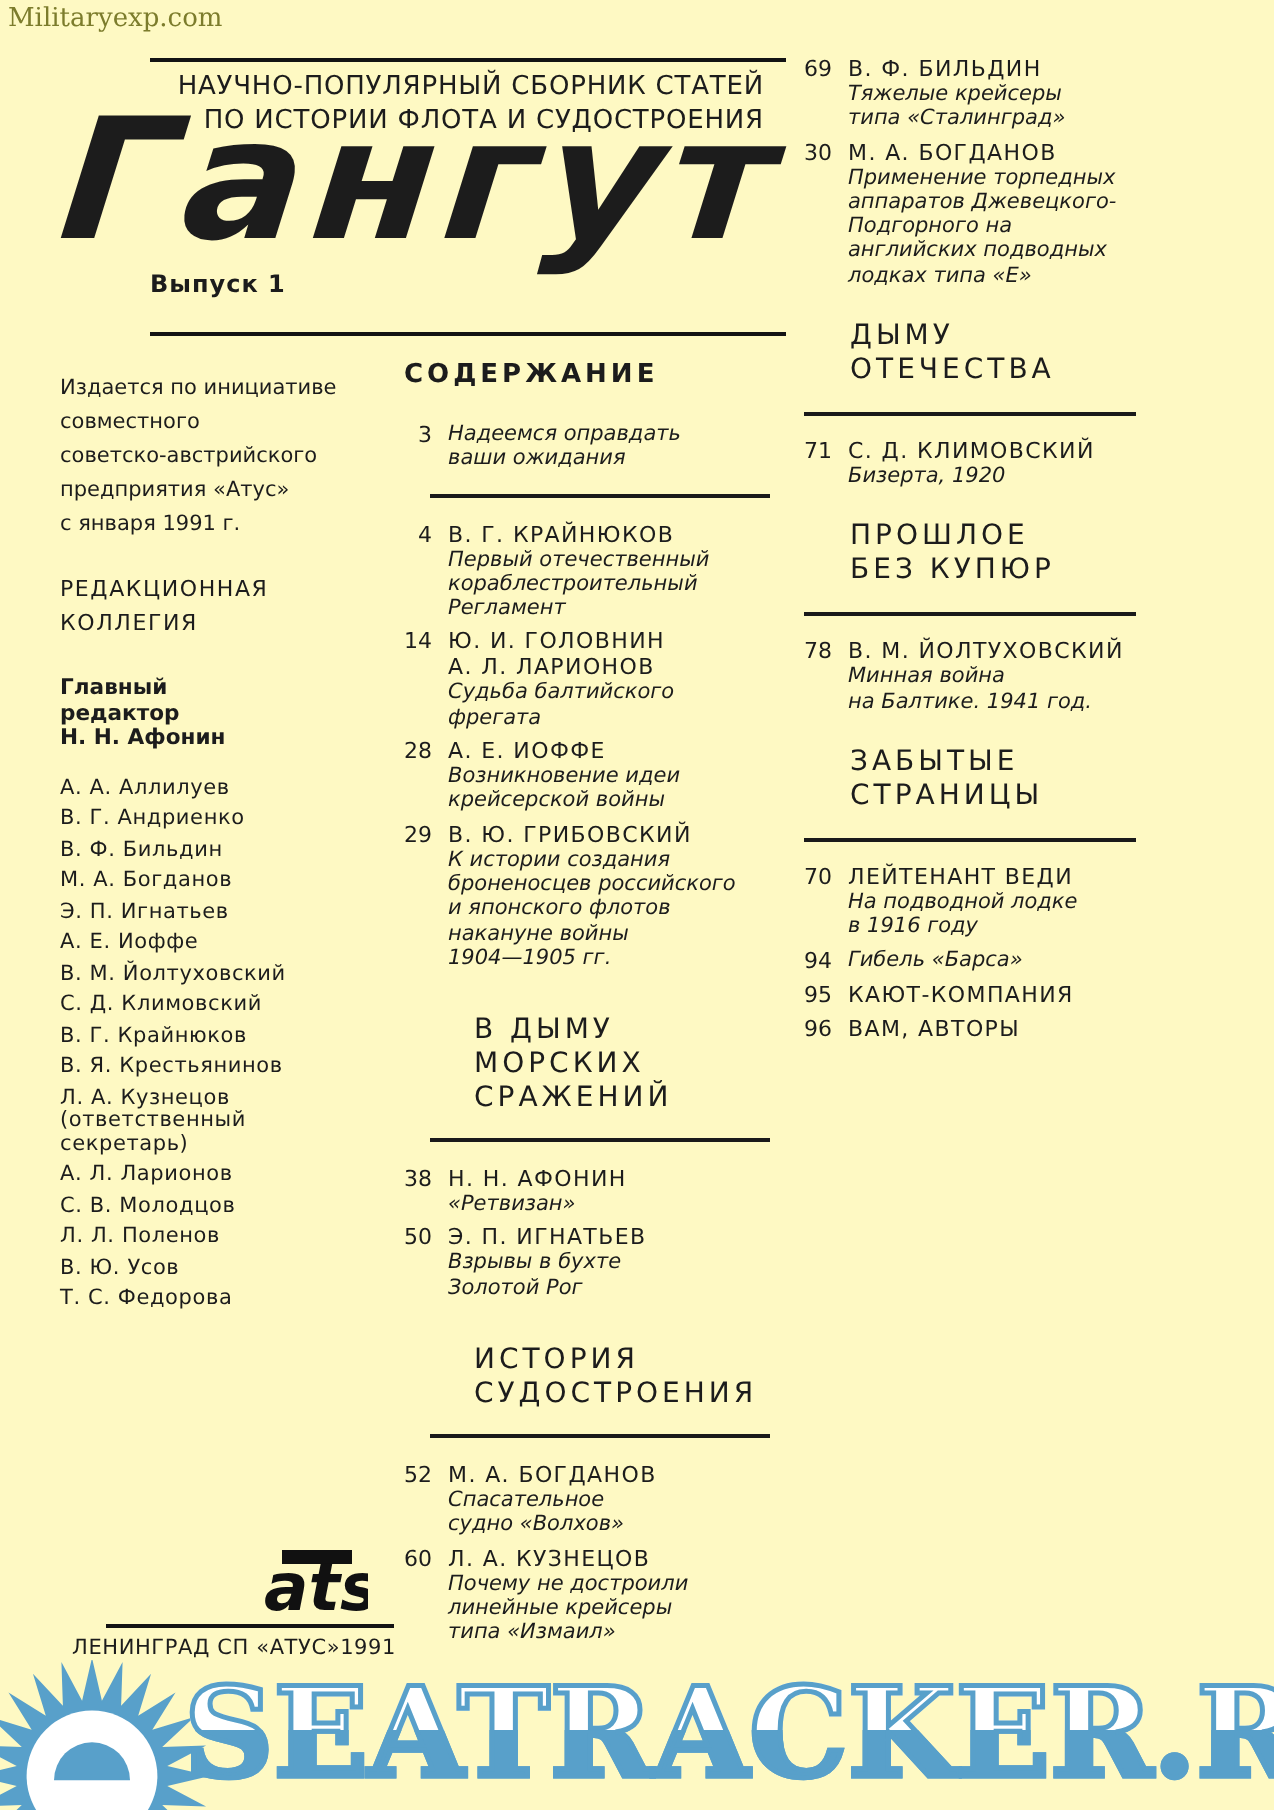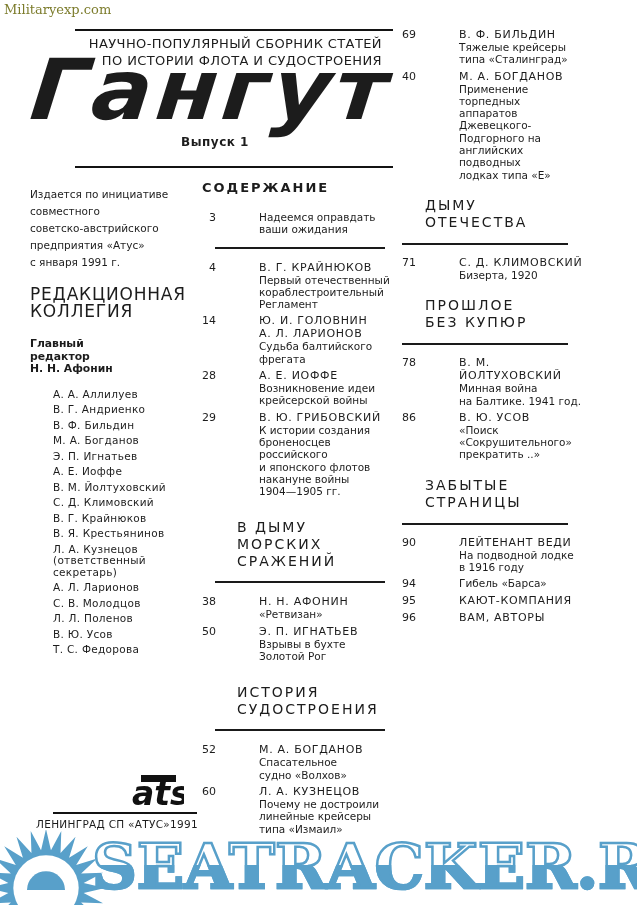--- a/index.html
+++ b/index.html
@@ -1,54 +1,54 @@
 <!DOCTYPE html>
 <html><head>
 <meta charset="utf-8">
 <style>
   html,body{margin:0;padding:0;background:#e8e8e8;}
-  .page{position:relative;width:637px;height:905px;background:#ffffff;overflow:hidden;
+  .page{position:relative;width:637px;height:905px;background:#fef9c3;overflow:hidden;
         font-family:"DejaVu Sans",sans-serif;color:#1c1c1c;margin:0 auto;}
   .abs{position:absolute;}
 
   
   .sitemark{left:4px;top:2px;font-family:"DejaVu Serif",serif;font-size:13px;color:#7c7c2c;}
 
   
   .rule-top{left:75px;top:29px;width:318px;height:2px;background:#131313;}
   .rule-bottom{left:75px;top:166px;width:318px;height:2px;background:#131313;}
   .subtitle{left:64px;top:36px;width:318px;text-align:right;font-size:13px;line-height:16.5px;
             letter-spacing:.4px;white-space:pre-line;}
   .title{left:36px;top:48px;font-size:84px;line-height:84px;font-weight:bold;font-style:italic;
          letter-spacing:4px;transform:skewX(-6deg) scaleX(1.06);transform-origin:left top;}
-  .issue{left:75px;top:135px;width:280px;text-align:center;font-size:12px;font-weight:bold;letter-spacing:.5px;}
+  .issue{left:75px;top:135px;width:280px;text-align:left;font-size:12px;font-weight:bold;letter-spacing:.5px;}
 
   
   .leftcol{left:30px;top:186px;width:165px;font-size:10.5px;}
   .imprint{line-height:17px;white-space:pre-line;margin-bottom:15px;}
-  .board{line-height:17px;letter-spacing:.8px;white-space:pre-line;margin-bottom:18px;font-size:17px;}
+  .board{line-height:17px;letter-spacing:.8px;white-space:pre-line;margin-bottom:18px;font-size:11px;}
   .chief{font-weight:bold;line-height:12.5px;white-space:pre-line;margin-bottom:13px;font-size:10.8px;}
-  .ed{line-height:11.5px;margin-bottom:4px;white-space:pre-line;letter-spacing:.3px;margin-left:23px;}
+  .ed{line-height:11.5px;margin-bottom:4px;white-space:pre-line;letter-spacing:.3px;}
 
   
   .logo{left:84px;top:774px;margin-left:48px;}
   .colo-rule{left:53px;top:812px;width:144px;height:2px;background:#131313;}
   .colophon{left:36px;top:818px;width:162px;display:flex;justify-content:space-between;
             font-size:10.5px;letter-spacing:.3px;}
 
   
   .midcol{left:202px;top:180px;width:192px;}
   .rightcol{left:402px;top:28px;width:182px;}
   .toc-heading{font-size:13px;font-weight:bold;letter-spacing:2px;margin-bottom:16px;}
-  .toc-item{display:flex;margin-bottom:4px;gap:35px;}
+  .toc-item{display:flex;margin-bottom:4px;}
   .pg{flex:0 0 14px;text-align:right;margin-right:8px;font-size:11px;line-height:13px;}
   .rightcol .pg{flex-basis:13px;}
   .entry{min-width:0;}
   .author,.author2{font-size:11px;line-height:13px;letter-spacing:.7px;}
-  .title-lines{font-size:10.5px;line-height:12.3px;white-space:pre-line;}
+  .title-lines{font-size:10.5px;line-height:12.3px;white-space:pre-line;font-style:italic;}
   .author:empty,.author2:empty,.title-lines:empty{display:none;}
   .toc-sec{font-size:14px;letter-spacing:2px;line-height:17px;white-space:pre-line;
            margin:22px 0 0 35px;}
   .rightcol .toc-sec{margin:16px 0 0 23px;}
   .sec-rule{border:0;border-top:2px solid #1a1a1a;width:170px;margin:11px 0 12px 13px;}
   .rightcol .sec-rule{width:166px;margin:12px 0 11px 0;}
 
   
   .wm{left:0;top:826px;width:637px;height:79px;z-index:5;pointer-events:none;}
   .wm-sun{position:absolute;left:-12px;top:4px;}
@@ -214,21 +214,21 @@
   <div class="abs rightcol">
     <div class="toc-item">
       <span class="pg">69</span>
       <div class="entry">
         <div class="author">В. Ф. БИЛЬДИН</div>
         <div class="title-lines">Тяжелые крейсеры
 типа «Сталинград»</div>
       </div>
     </div>
     <div class="toc-item">
-      <span class="pg">40</span>
+      <span class="pg">30</span>
       <div class="entry">
         <div class="author">М. А. БОГДАНОВ</div>
         <div class="title-lines">Применение торпедных
 аппаратов Джевецкого-
 Подгорного на
 английских подводных
 лодках типа «Е»</div>
       </div>
     </div>
 
@@ -248,36 +248,27 @@
     <hr class="sec-rule">
 
     <div class="toc-item">
       <span class="pg">78</span>
       <div class="entry">
         <div class="author">В. М. ЙОЛТУХОВСКИЙ</div>
         <div class="title-lines">Минная война
 на Балтике. 1941 год.</div>
       </div>
     </div>
-    <div class="toc-item">
-      <span class="pg">86</span>
-      <div class="entry">
-        <div class="author">В. Ю. УСОВ</div>
-        <div class="title-lines">«Поиск
-«Сокрушительного»
-прекратить ..»</div>
-      </div>
-    </div>
 
     <div class="toc-sec">ЗАБЫТЫЕ
 СТРАНИЦЫ</div>
     <hr class="sec-rule">
 
     <div class="toc-item">
-      <span class="pg">90</span>
+      <span class="pg">70</span>
       <div class="entry">
         <div class="author">ЛЕЙТЕНАНТ ВЕДИ</div>
         <div class="title-lines">На подводной лодке
 в 1916 году</div>
       </div>
     </div>
     <div class="toc-item">
       <span class="pg">94</span>
       <div class="entry">
           <div class="title-lines">Гибель «Барса»</div>

